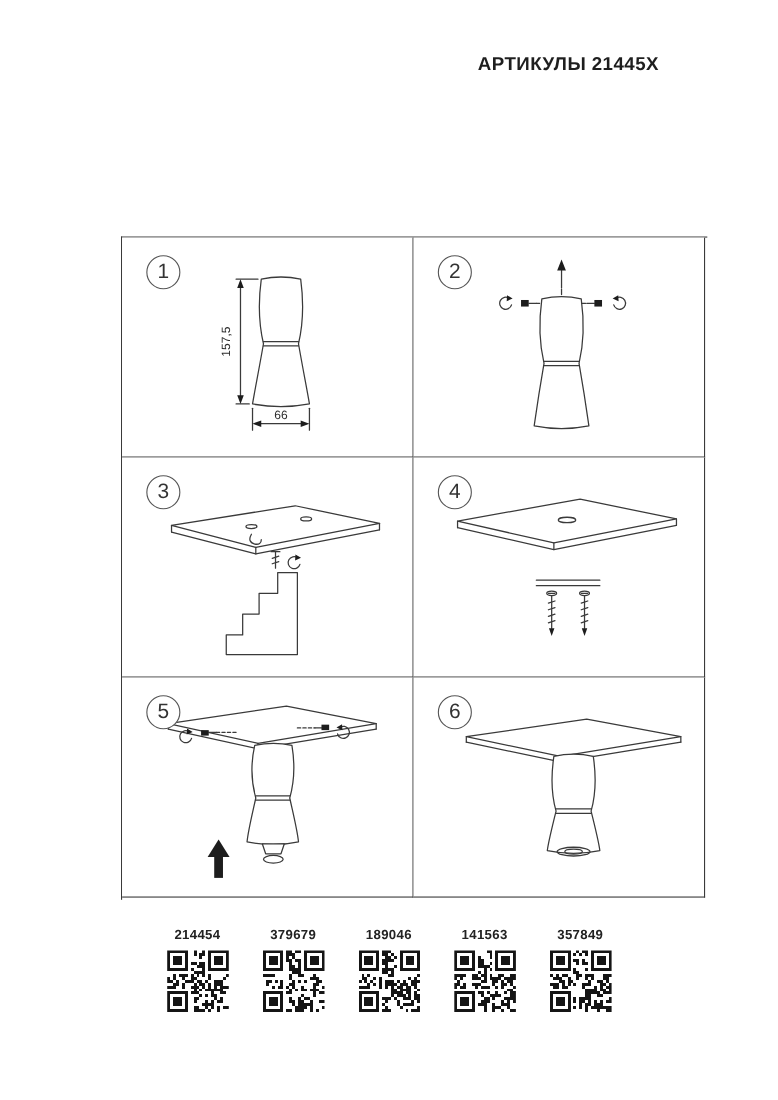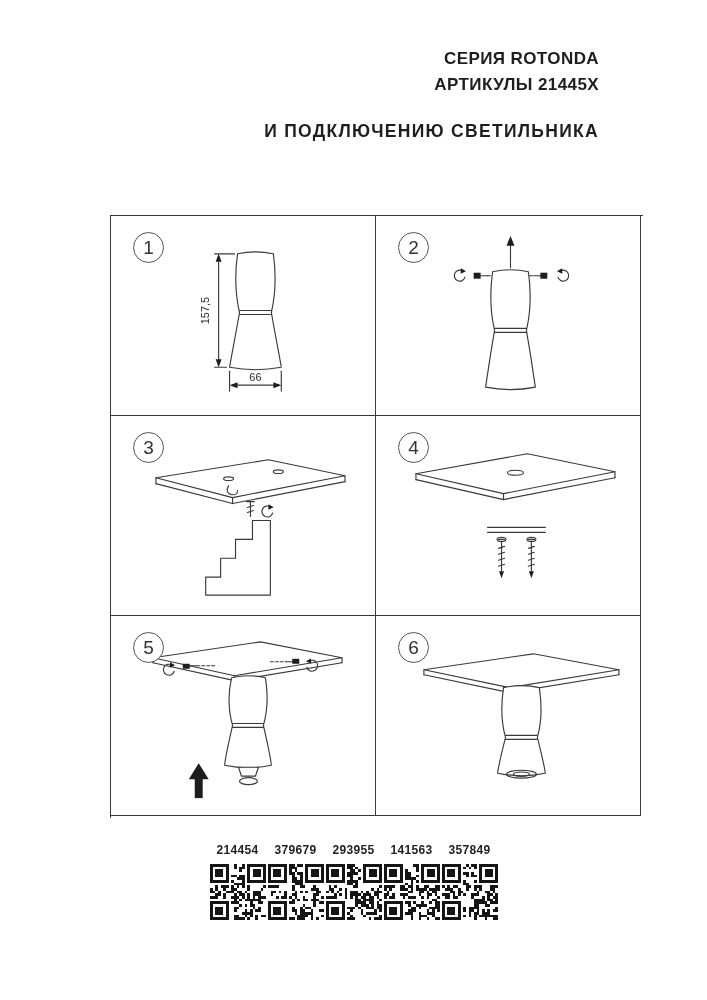--- a/index.html
+++ b/index.html
@@ -48,39 +48,37 @@
     fill: none; stroke: #3a3a3a; stroke-width: 1.15; stroke-linejoin: round; stroke-linecap: round;
   }
   .step-svg .fillwhite { fill: #ffffff; }
   .step-svg .solid { fill: #1d1d1d; stroke: none; }
   .step-svg text {
     font-family: "Liberation Sans", sans-serif;
     font-size: 11px; fill: #2c2c2c; stroke: none;
   }
   .qr-row {
     position: absolute; top: 843px; left: 0; width: 707px;
-    display: flex; justify-content: center; 
+    display: flex; justify-content: center; gap: 29px;
   }
   .qr-item { width: 58px; text-align: center; }
   .qr-label {
     font-size: 12px; font-weight: bold; letter-spacing: 0.3px;
     margin-bottom: 7px; color: #222;
   }
   .qr-svg { width: 56px; height: 56px; display: block; margin: 0 auto; background: #fff; }
 </style>
 </head>
 <body>
 
 <div class="doc-header">
-  <div>СЕРИЯ ROTONDA</div>
   <div>АРТИКУЛЫ 21445X</div>
 </div>
 
 <div class="doc-title">
-  <div>И ПОДКЛЮЧЕНИЮ СВЕТИЛЬНИКА</div>
 </div>
 
 <div class="steps-grid">
 
   <div class="step-cell">
     <div class="step-badge">1</div>
     <svg class="step-svg" viewBox="0 0 265 200">
       <g>
         <path class="fillwhite" d="M127 38 Q145 34 163 38 C166 60 165 80 161 97 C165 120 169 140 171 152 Q145 157 119 152 C121 140 125 120 129 97 C125 80 124 60 127 38 Z"></path>
         <line x1="129" y1="95" x2="161" y2="95"></line>
@@ -514,21 +512,21 @@
         <rect x="2" y="2" width="3" height="3" fill="#151515"></rect>
         <rect x="14" y="0" width="7" height="7" fill="#151515"></rect>
         <rect x="15" y="1" width="5" height="5" fill="#fff"></rect>
         <rect x="16" y="2" width="3" height="3" fill="#151515"></rect>
         <rect x="0" y="14" width="7" height="7" fill="#151515"></rect>
         <rect x="1" y="15" width="5" height="5" fill="#fff"></rect>
         <rect x="2" y="16" width="3" height="3" fill="#151515"></rect>
       </svg>
   </div>
   <div class="qr-item">
-    <div class="qr-label">293955</div>
+    <div class="qr-label">189046</div>
     <svg class="qr-svg" viewBox="0 0 21 21" shape-rendering="crispEdges">
         <rect x="8" y="0" width="1" height="1" fill="#151515"></rect>
         <rect x="9" y="0" width="1" height="1" fill="#151515"></rect>
         <rect x="10" y="0" width="1" height="1" fill="#151515"></rect>
         <rect x="8" y="1" width="1" height="1" fill="#151515"></rect>
         <rect x="9" y="1" width="1" height="1" fill="#151515"></rect>
         <rect x="11" y="1" width="1" height="1" fill="#151515"></rect>
         <rect x="9" y="2" width="1" height="1" fill="#151515"></rect>
         <rect x="10" y="2" width="1" height="1" fill="#151515"></rect>
         <rect x="12" y="2" width="1" height="1" fill="#151515"></rect>

